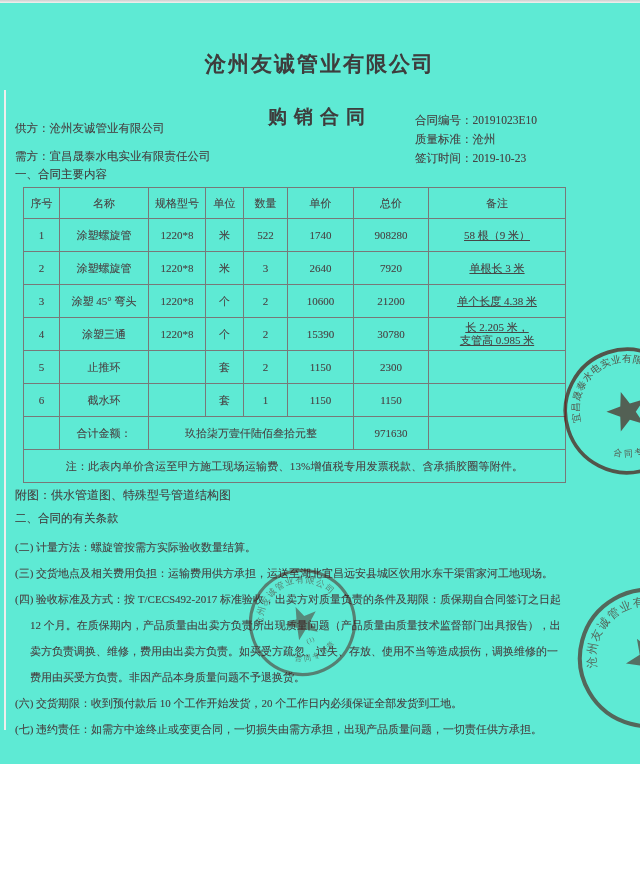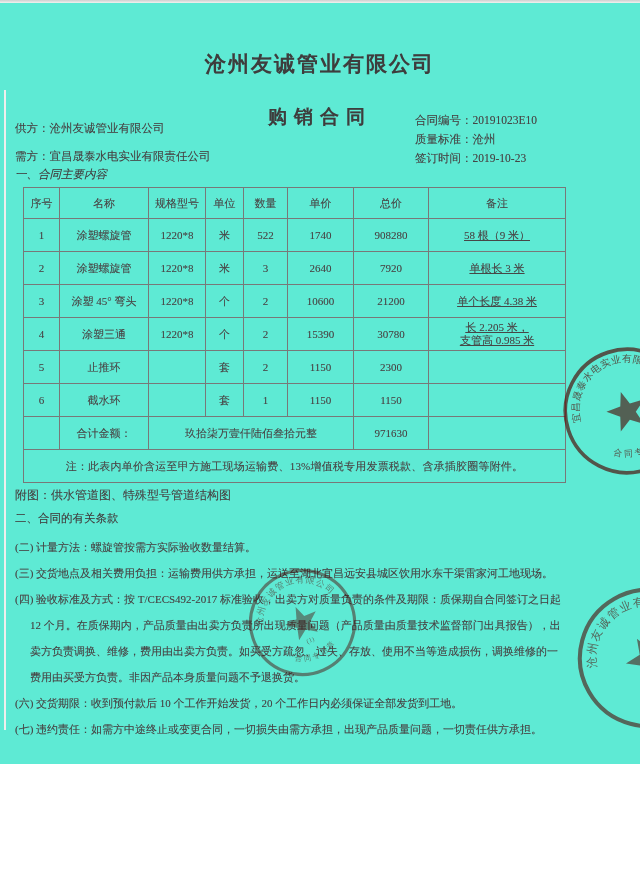--- a/index.html
+++ b/index.html
@@ -24,21 +24,21 @@
     font-size:19px; font-weight:600; letter-spacing:7px; color:#3d3d3d;margin-top:16px; }
 
   .info-line { position:absolute; font-size:11.5px; white-space:nowrap; }
   .supplier-line { left:15px; top:121px; }
   .buyer-line   { left:15px; top:149px; }
   .no-line      { left:415px; top:113px; }
   .place-line   { left:415px; top:132px; }
   .time-line    { left:415px; top:151px; }
 
   .section-heading { position:absolute; font-size:11.5px; color:#3f3f3f; white-space:nowrap; }
-  .section1 { left:15px; top:167px;font-style:italic; }
+  .section1 { left:15px; top:167px; }
   .section2 { left:15px; top:511px; }
   .attachment { position:absolute; left:15px; top:487px; font-size:12px; white-space:nowrap; }
 
   
   table.items { position:absolute; left:23px; top:187px; width:542px;
     border-collapse:collapse; table-layout:fixed; font-size:11px; color:#474747; }
   table.items th, table.items td {
     border:1px solid #787878; text-align:center; vertical-align:middle;
     font-weight:normal; padding:1px 2px; overflow:hidden; }
   table.items thead th { height:28px; }

